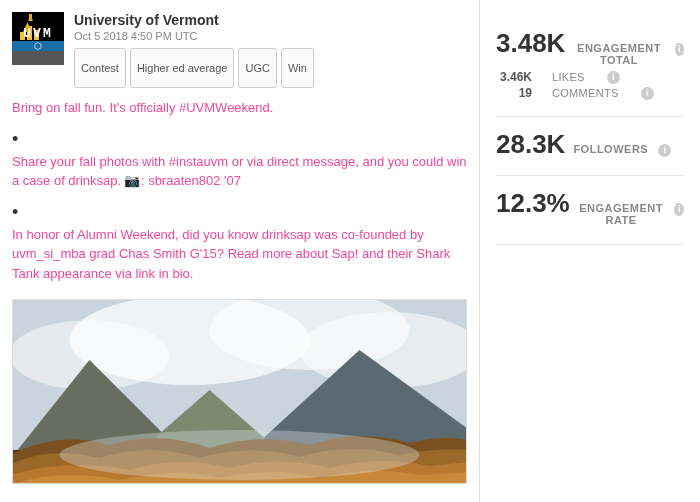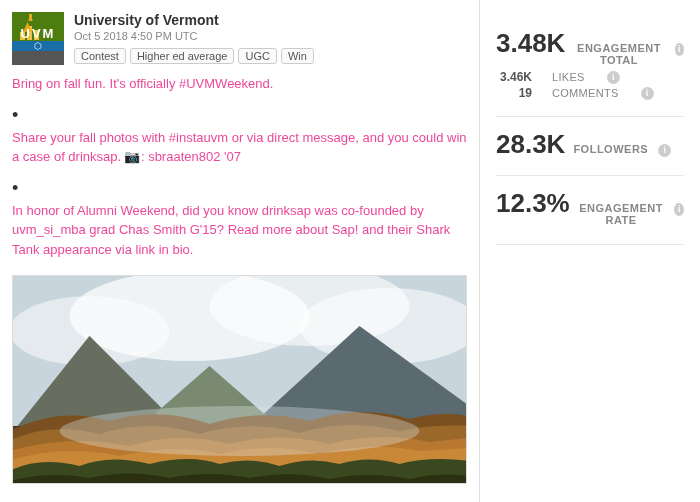--- a/index.html
+++ b/index.html
@@ -34,25 +34,26 @@
       height: 52px;
       margin-right: 10px;
       flex-shrink: 0;
       display: flex;
       flex-direction: column;
     }
 
     .uvm-logo {
       width: 52px;
       height: 38px;
-      background: #4d7c0f;
+      background: #000000;
       display: flex;
       align-items: center;
       justify-content: center;
       position: relative;
+      font-family: Liberation Mono, monospace;
     }
 
     .uvm-text {
       color: #fff;
       font-size: 11px;
       font-weight: bold;
       letter-spacing: 1px;
     }
 
     .uvm-icon-row {
@@ -103,21 +104,21 @@
 
     .tags-row {
       display: flex;
       flex-wrap: wrap;
       gap: 4px;
     }
 
     .tag {
       border: 1px solid #ccc;
       border-radius: 3px;
-      padding: 1px 6px;
+      padding: 13px 6px;
       font-size: 11px;
       color: #555;
       background: #fafafa;
     }
 
     .post-content {
       color: #ec4899;
       line-height: 1.5;
       margin-bottom: 8px;
       font-size: 13px;

